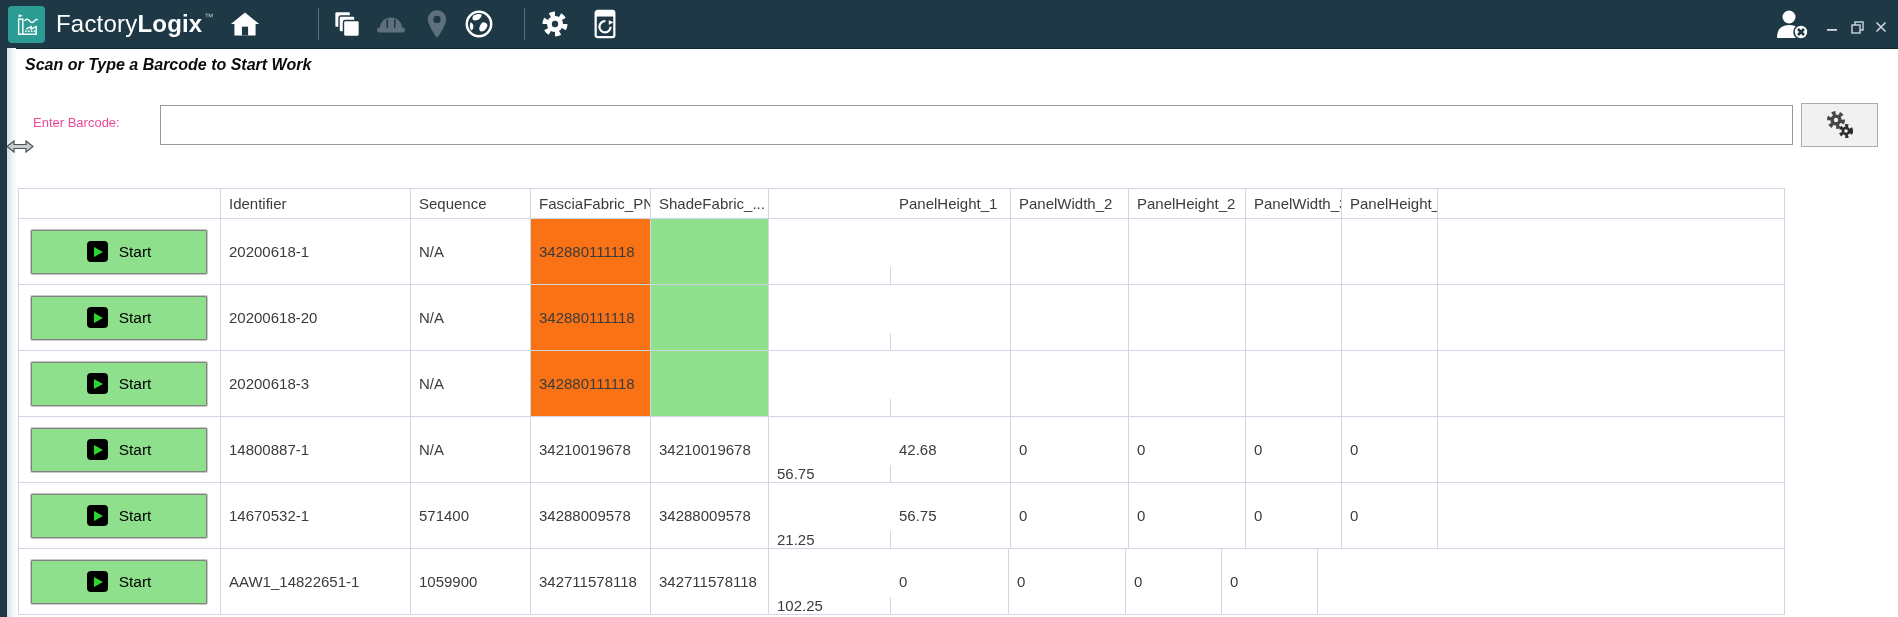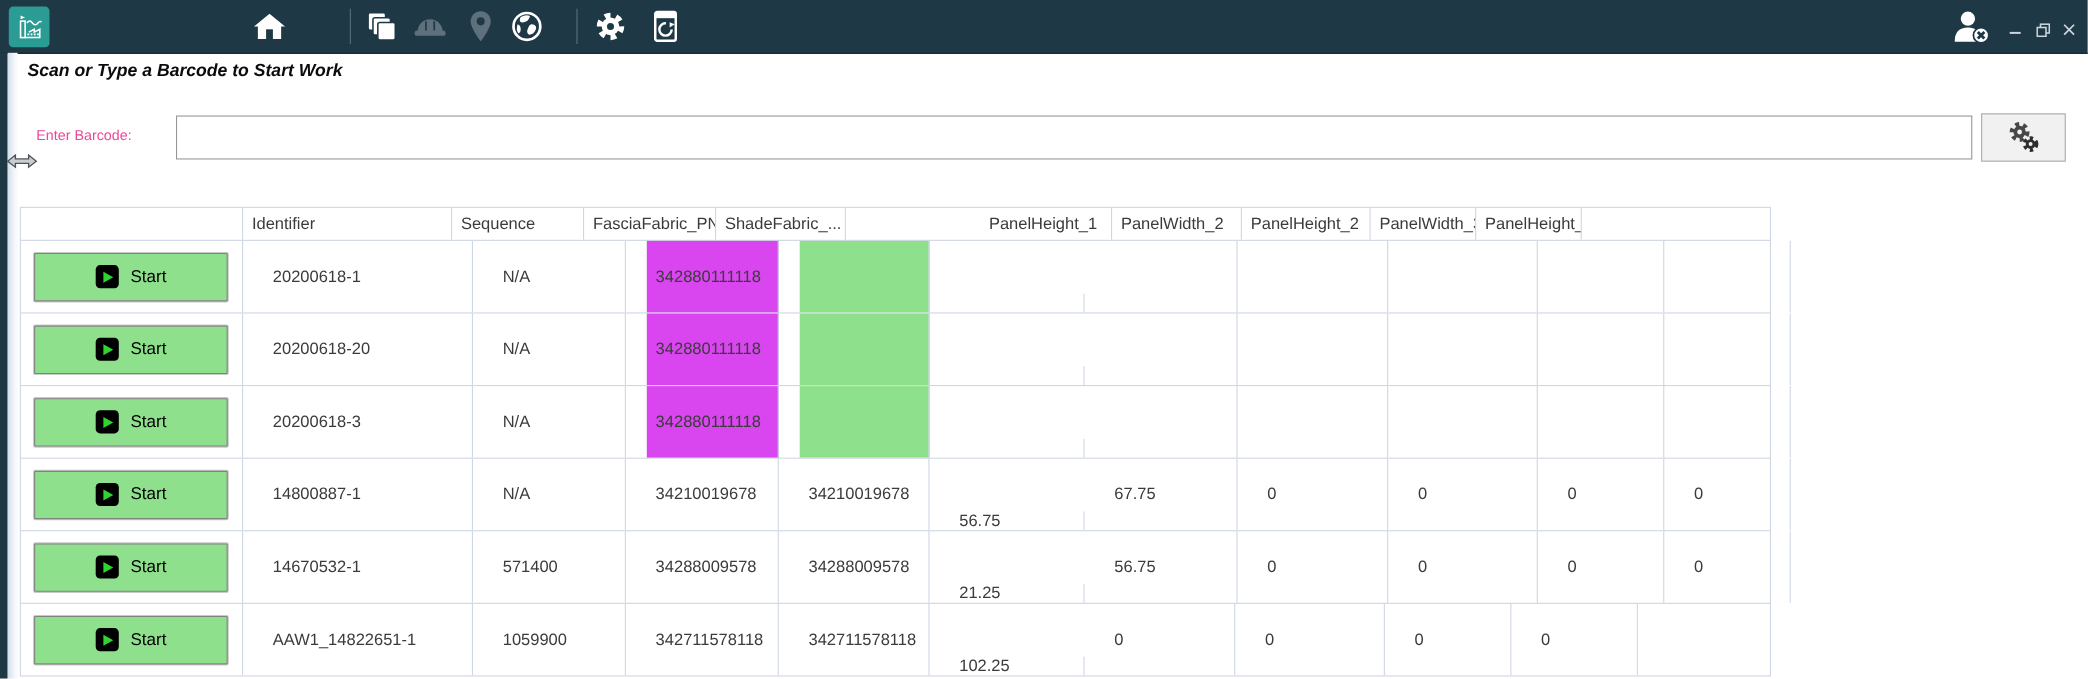--- a/index.html
+++ b/index.html
@@ -20,32 +20,32 @@
   
   .frame-left{position:absolute;left:0;top:48px;width:7px;height:569px;background:#1f3846;}
   .frame-strip{position:absolute;left:7px;top:48px;width:9px;height:569px;background:linear-gradient(90deg,#d3dfe8,#f7fafc 80%);}
   
   .page-title{position:absolute;left:25px;top:56px;margin:0;font-size:16px;font-style:italic;font-weight:700;color:#0b0b0b;}
   .bc-label{position:absolute;left:33px;top:115px;font-size:13px;color:#ec4899;}
   .bc-input{position:absolute;left:160px;top:105px;width:1633px;height:40px;box-sizing:border-box;border:1px solid #979797;background:#fff;font-size:16px;padding:0 8px;font-family:inherit;}
   .bc-settings{position:absolute;left:1801px;top:103px;width:77px;height:44px;box-sizing:border-box;background:#f1f1f1;border:1px solid #ababab;display:flex;align-items:center;justify-content:center;padding:0;cursor:pointer;}
   .resize-arrow{position:absolute;left:6px;top:139px;}
   
-  .grid{position:absolute;left:18px;top:188px;width:1592px;box-sizing:border-box;border:1px solid #cfd6e4;background:#fff;}
+  .grid{position:absolute;left:18px;top:188px;width:1767px;box-sizing:border-box;border:1px solid #cfd6e4;background:#fff;}
   .hrow{display:flex;height:29px;border-bottom:1px solid #cfd6e4;}
   .hcell{box-sizing:border-box;border-right:1px solid #cfd6e4;display:flex;align-items:center;padding-left:8px;font-size:15px;color:#3b3b3b;overflow:hidden;white-space:nowrap;}
-  .grow{display:flex;height:65px;border-bottom:1px solid #cfd6e4;gap:19px;}
+  .grow{display:flex;height:65px;border-bottom:1px solid #cfd6e4;}
   .grow:last-child{border-bottom:none;}
   .cell{box-sizing:border-box;border-right:1px solid #cfd6e4;display:flex;align-items:center;padding-left:8px;font-size:15px;color:#3b3b3b;overflow:hidden;white-space:nowrap;}
   .c0{flex:0 0 202px;padding-left:0;}
   .c1{flex:0 0 190px;} .c2{flex:0 0 120px;} .c3{flex:0 0 120px;} .c4{flex:0 0 118px;}
   .c5{flex:0 0 122px;margin-top:48px;} .c6{flex:0 0 120px;} .c7{flex:0 0 118px;} .c8{flex:0 0 117px;}
   .c9{flex:0 0 96px;} .c10{flex:0 0 96px;}
   .c11{flex:1 1 auto;border-right:none;}
-  .hl-blue{background:#d946ef;}
+  .hl-blue{background:#f97316;}
   .hl-green{background:#8fe08d;}
   .start-btn{margin:auto 12px;width:176px;height:44px;box-sizing:border-box;background:#8ee08c;border:1px solid #828282;box-shadow:0 0 0 1px #c9c9c9;display:flex;align-items:center;justify-content:center;gap:11px;font-size:15.5px;color:#000;font-family:inherit;cursor:pointer;border-radius:1px;}
   .play{width:21px;height:21px;background:#000;border-radius:4px;display:flex;align-items:center;justify-content:center;}
   .tri{width:0;height:0;border-left:9px solid #2ed52e;border-top:5.5px solid transparent;border-bottom:5.5px solid transparent;margin-left:3px;}
 </style>
 </head>
 <body>
 
 <div class="window">
 
@@ -58,20 +58,25 @@
           <path d="M15 13 q3 -4 6 0 q3 4 6 0 q2 -2.5 4 -1"></path>
         </g>
         <path d="M8 5 l5 2 l-5 2 z" fill="#ffffff"></path>
         <g fill="#ffffff">
           <rect x="15.5" y="24.5" width="2" height="2"></rect>
             <rect x="19" y="24.5" width="2" height="2"></rect>
           <rect x="22.5" y="24.5" width="2" height="2"></rect>
             <rect x="26" y="24.5" width="2" height="2"></rect>
         </g>
       </svg>
+    </div>
+    <div class="brand">
+      <span class="b-reg">Factory</span>
+        <span class="b-bold">Logix</span>
+        <span class="b-tm">™</span>
     </div>
 
     <div class="tbi" style="left:228px;">
       <svg width="30" height="28" viewBox="0 0 34 30">
         <polygon points="17,2 33,15 29,15 29,28 5,28 5,15 1,15" fill="#ffffff"></polygon>
         <rect x="13.5" y="18" width="7" height="10" fill="#1f3846"></rect>
       </svg>
     </div>
 
     <div class="tb-sep" style="left:318px;"></div>
@@ -264,21 +269,21 @@
                 <span class="tri"></span>
               </span>
               <span>Start</span>
             </button>
           </div>
           <div class="cell c1">14800887-1</div>
           <div class="cell c2">N/A</div>
           <div class="cell c3">34210019678</div>
           <div class="cell c4">34210019678</div>
           <div class="cell c5">56.75</div>
-          <div class="cell c6">67.75</div>
+          <div class="cell c6">42.68</div>
           <div class="cell c7">0</div>
           <div class="cell c8">0</div>
           <div class="cell c9">0</div>
           <div class="cell c10">0</div>
           <div class="cell c11"></div>
         </div>
         <div class="grow">
           <div class="cell c0">
             <button class="start-btn">
               <span class="play">

